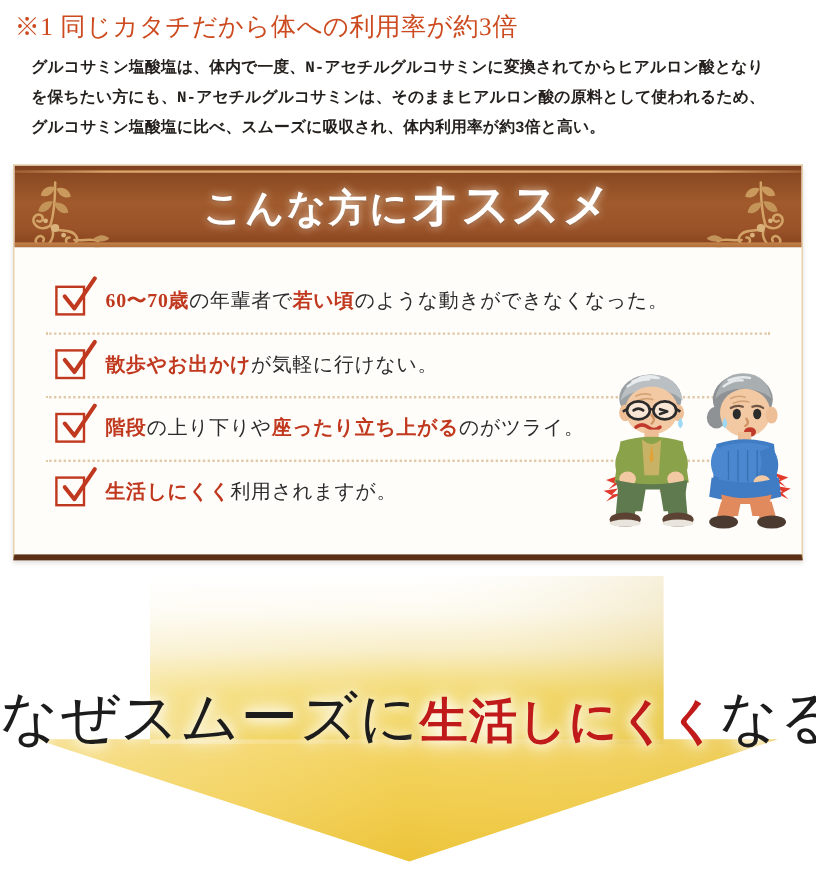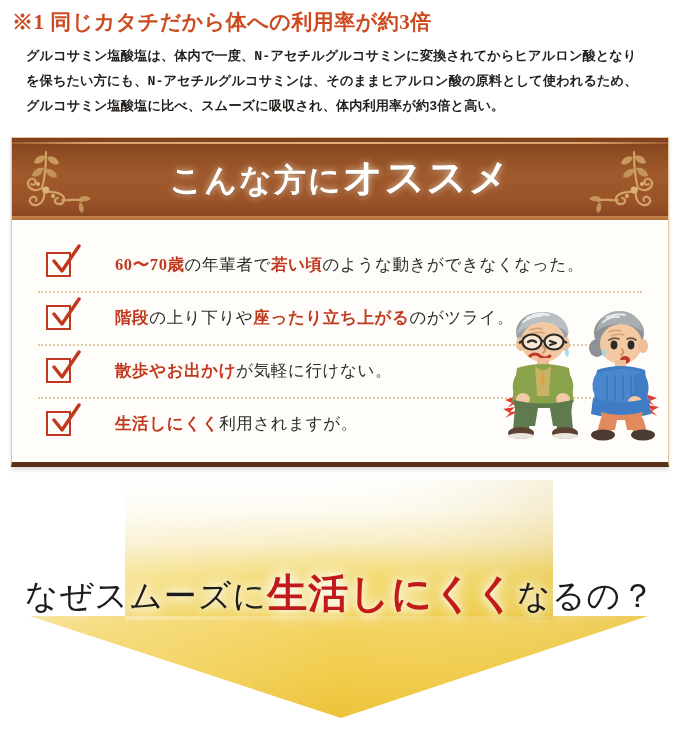--- a/index.html
+++ b/index.html
@@ -7,21 +7,21 @@
     width:680px; height:734px;
     background:#ffffff;
     font-family:"Liberation Serif", "DejaVu Serif", serif;
     overflow:hidden;
   }
   .page { position:relative; width:680px; height:734px; background:#fff; }
 
   
   .top-heading{
     position:absolute; left:12px; top:8px;
-    font-size:21px; font-weight:bold;
+    font-size:21px; font-weight:normal;
     color:#cc4a1e;
     letter-spacing:0.5px;
     font-family:"Liberation Serif","DejaVu Serif",serif;
     white-space:nowrap;
   }
 
   
   .intro{
     position:absolute; left:26px; top:44px; width:636px;
     font-size:13.2px; line-height:25px;
@@ -37,21 +37,21 @@
     background:#fffdfa;
     border:1px solid #e2c79a;
     border-bottom:5px solid #5b3016;
     box-shadow:0 3px 4px rgba(0,0,0,0.13);
     overflow:hidden;
   }
 
   
   .banner{
     position:relative;
-    height:82px; width:100%;
+    height:68px; width:100%;
     background:
       linear-gradient(to bottom,#7e3f1d 0%,#8b4a22 12%,#a05a2c 45%,#9a5228 78%,#86431e 100%);
     overflow:hidden;
   }
   .banner::before{
     content:""; position:absolute; left:0; right:0; top:4px; height:2px;
     background:linear-gradient(to right,rgba(225,168,106,.25),#d9a368 12%,#e0ae76 50%,#d9a368 88%,rgba(225,168,106,.25));
   }
   .banner::after{
     content:""; position:absolute; left:0; right:0; bottom:0; height:4px;
@@ -74,21 +74,20 @@
   .ornament.left{ left:4px; }
   .ornament.right{ right:4px; transform:scaleX(-1); }
 
   
   .list{ position:relative; padding:18px 0 0 0; }
   .list-item{
     position:relative;
     height:53px;
     display:flex; align-items:center;
     padding-left:34px;
-    gap:27px;
   }
   .list-item + .list-item::before{
     content:""; position:absolute; left:26px; right:26px; top:0;
     border-top:2px dotted #e0c9a8;
   }
   .checkbox{
     position:relative; flex:0 0 auto;
     width:25px; height:25px;
     border:2px solid #c0391f;
     margin-right:17px;
@@ -114,21 +113,21 @@
 
   
   .arrow-wrap{ position:absolute; left:0; top:480px; width:680px; height:254px; }
   .arrow{ position:absolute; left:0; top:0; width:680px; height:254px; }
   .arrow-text{
     position:absolute; left:0; right:0; top:86px;
     text-align:center; white-space:nowrap;
     font-family:"Liberation Serif","DejaVu Serif",serif;
     text-shadow:0 0 9px #ffffff, 0 0 16px #ffffff, 0 0 22px #ffffff;
   }
-  .arrow-text .n{ font-size:33px; color:#1c1c1c; letter-spacing:1px; }
+  .arrow-text .n{ font-size:48px; color:#1c1c1c; letter-spacing:1px; }
   .arrow-text .r{ font-size:40px; color:#c11a1a; font-weight:bold; letter-spacing:1px;text-align:center; }
 </style>
 </head>
 <body>
 
 <div class="page">
 
   <div class="top-heading">※1 同じカタチだから体への利用率が約3倍</div>
 
   <div class="intro">
@@ -195,29 +194,29 @@
             </svg>
           </span>
           <span class="item-text"><span class="hl">60〜70歳</span><span>の年輩者で</span><span class="hl">若い頃</span><span>のような動きができなくなった。</span></span>
         </div>
         <div class="list-item">
           <span class="checkbox">
             <svg class="tick" viewBox="0 0 34 34" aria-hidden="true">
               <path d="M5 17 L13 27 L30 2" fill="none" stroke="#c0391f" stroke-width="3.4" stroke-linecap="round" stroke-linejoin="round"></path>
             </svg>
           </span>
-          <span class="item-text"><span class="hl">階段</span><span>の上り下りや</span><span class="hl">座ったり立ち上がる</span><span>のがツライ。</span></span>
+          <span class="item-text"><span class="hl">散歩やお出かけ</span><span>が気軽に行けない。</span></span>
         </div>
         <div class="list-item">
           <span class="checkbox">
             <svg class="tick" viewBox="0 0 34 34" aria-hidden="true">
               <path d="M5 17 L13 27 L30 2" fill="none" stroke="#c0391f" stroke-width="3.4" stroke-linecap="round" stroke-linejoin="round"></path>
             </svg>
           </span>
-          <span class="item-text"><span class="hl">散歩やお出かけ</span><span>が気軽に行けない。</span></span>
+          <span class="item-text"><span class="hl">階段</span><span>の上り下りや</span><span class="hl">座ったり立ち上がる</span><span>のがツライ。</span></span>
         </div>
         <div class="list-item">
           <span class="checkbox">
             <svg class="tick" viewBox="0 0 34 34" aria-hidden="true">
               <path d="M5 17 L13 27 L30 2" fill="none" stroke="#c0391f" stroke-width="3.4" stroke-linecap="round" stroke-linejoin="round"></path>
             </svg>
           </span>
           <span class="item-text"><span class="hl">生活しにくく</span><span>利用されますが。</span></span>
         </div>
       </div>

